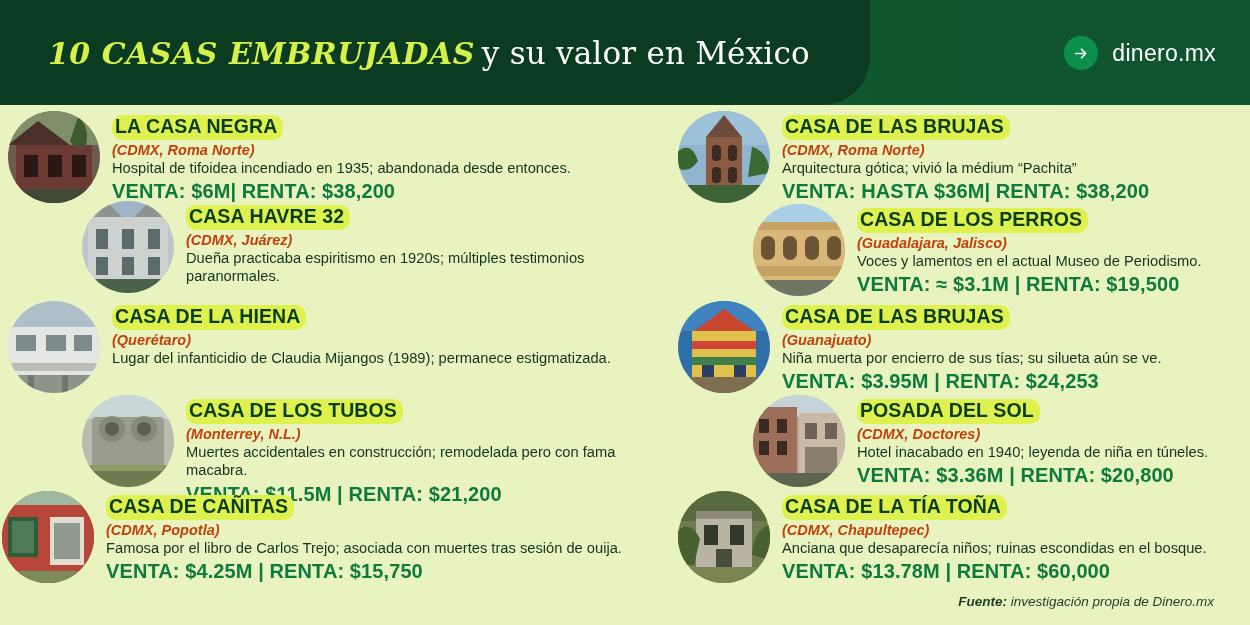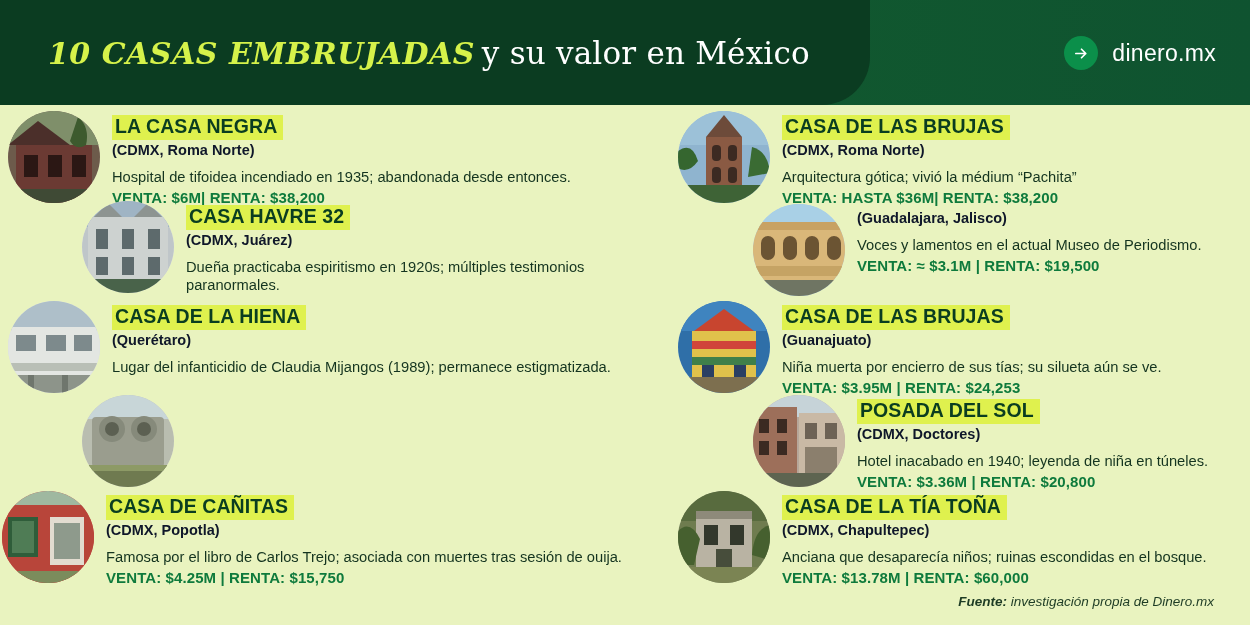--- a/index.html
+++ b/index.html
@@ -121,37 +121,39 @@
   }
   .card-title {
     display: inline-block;
     font-size: 19.5px;
     font-weight: bold;
     color: #0a3d20;
     background: #dff14e;
     padding: 1px 6px 2px 3px;
     line-height: 1.12;
     letter-spacing: 0.1px;
+    border-radius: 10px;
   }
   .card-loc {
     margin-top: 2px;
     font-size: 14.5px;
+    font-style: italic;
     font-weight: bold;
-    color: #0f172a;
+    color: #c2410c;
     font-family: "Liberation Sans", sans-serif;
   }
   .card-desc {
-    margin-top: 10px;
+    margin-top: 1px;
     font-size: 14.7px;
     color: #14341f;
     line-height: 1.25;
   }
   .card-price {
     margin-top: 3px;
-    font-size: 15px;
+    font-size: 20px;
     font-weight: bold;
     color: #0e7a3c;
     letter-spacing: 0.1px;
   }
 
   .source {
     position: absolute;
     right: 36px;
     bottom: 16px;
     font-size: 13.5px;
@@ -258,20 +260,26 @@
           <rect x="0" y="0" width="92" height="24" fill="#c8d6d8"></rect>
           <rect x="10" y="22" width="72" height="50" rx="4" fill="#9a9d8e"></rect>
           <circle cx="30" cy="34" r="13" fill="#868a7b"></circle>
           <circle cx="62" cy="34" r="13" fill="#868a7b"></circle>
           <circle cx="30" cy="34" r="7" fill="#5c6052"></circle>
           <circle cx="62" cy="34" r="7" fill="#5c6052"></circle>
           <rect x="0" y="70" width="92" height="22" fill="#6f7a50"></rect>
           <rect x="0" y="70" width="92" height="6" fill="#8d9a66"></rect>
         </svg>
       </div>
+      <div class="card-body">
+        <div class="card-title">CASA DE LOS TUBOS</div>
+        <div class="card-loc">(Monterrey, N.L.)</div>
+        <div class="card-desc">Muertes accidentales en construcción; remodelada pero con fama macabra.</div>
+        <div class="card-price">VENTA: $11.5M | RENTA: $21,200</div>
+      </div>
     </div>
 
     <div class="card" style="left:2px; top:386px;">
       <div class="thumb">
         <svg viewBox="0 0 92 92" preserveAspectRatio="xMidYMid slice">
           <rect width="92" height="92" fill="#c0473c"></rect>
           <rect x="0" y="0" width="92" height="18" fill="#9fb8a0"></rect>
           <rect x="0" y="14" width="92" height="78" fill="#b8453a"></rect>
           <rect x="6" y="26" width="30" height="40" fill="#2f5d3a"></rect>
           <rect x="10" y="30" width="22" height="32" fill="#4f7c55"></rect>
@@ -325,20 +333,21 @@
           <rect x="0" y="18" width="92" height="8" fill="#c8a263"></rect>
           <rect x="8" y="32" width="14" height="24" rx="7" fill="#6b5433"></rect>
           <rect x="30" y="32" width="14" height="24" rx="7" fill="#6b5433"></rect>
           <rect x="52" y="32" width="14" height="24" rx="7" fill="#6b5433"></rect>
           <rect x="74" y="32" width="14" height="24" rx="7" fill="#6b5433"></rect>
           <rect x="0" y="62" width="92" height="10" fill="#c5a364"></rect>
           <rect x="0" y="76" width="92" height="16" fill="#6f7563"></rect>
         </svg>
       </div>
       <div class="card-body">
+        <div class="card-title">CASA DE LOS PERROS</div>
         <div class="card-loc">(Guadalajara, Jalisco)</div>
         <div class="card-desc">Voces y lamentos en el actual Museo de Periodismo.</div>
         <div class="card-price">VENTA: ≈ $3.1M | RENTA: $19,500</div>
       </div>
     </div>
 
     <div class="card" style="left:53px; top:196px;">
       <div class="thumb">
         <svg viewBox="0 0 92 92" preserveAspectRatio="xMidYMid slice">
           <rect width="92" height="92" fill="#2f6fa8"></rect>

